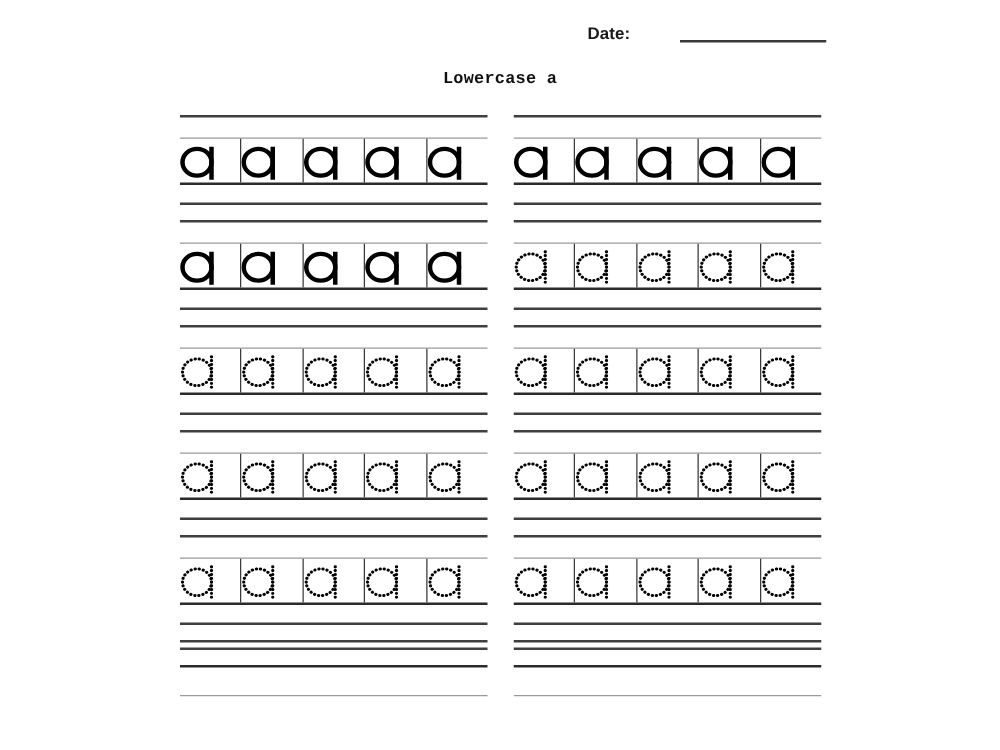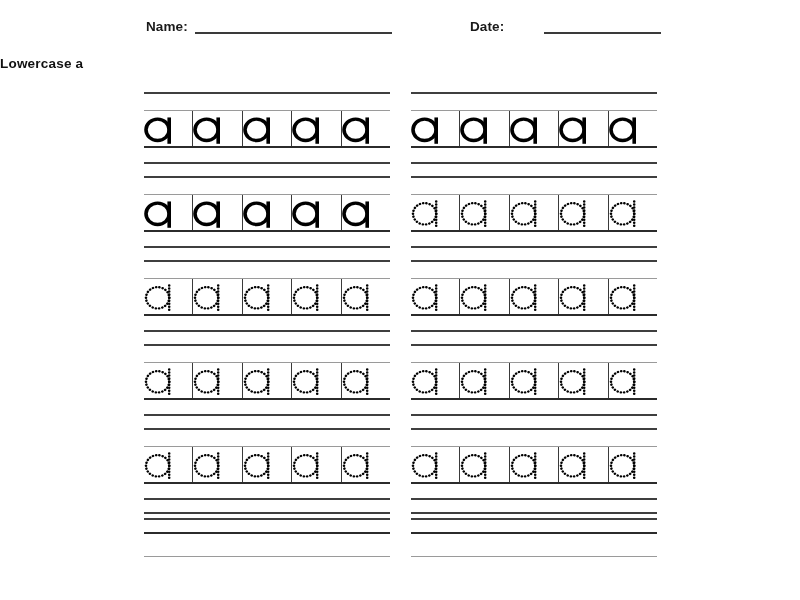--- a/index.html
+++ b/index.html
@@ -53,25 +53,26 @@
     height: 13px;
   }
   .blank-name { width: 197px; }
   .blank-date { width: 117px; }
 
   .title {
     position: absolute;
     left: 0;
     top: 56px;
     width: 800px;
-    text-align: left;
+    text-align: center;
     font-size: 13.5px;
     font-weight: bold;
     letter-spacing: 0.2px;
     color: #111111;
+    font-family: Liberation Mono, monospace;
   }
 
   
   .sheet {
     position: absolute;
     left: 0;
     top: 92px;
     width: 800px;
   }
   .row {
@@ -150,24 +151,20 @@
   .tail-l1 { position: absolute; left: 0; top: 6px;  width: 100%; border-top: 2.2px solid #3f3f3f; }
   .tail-l2 { position: absolute; left: 0; top: 20px; width: 100%; border-top: 2.6px solid #2b2b2b; }
   .tail-l3 { position: absolute; left: 0; top: 44px; width: 100%; border-top: 1.6px solid #9a9a9a; }
 </style>
 </head>
 <body>
 
 <div class="page">
 
   <div class="header">
-    <div class="field field-name">
-      <span class="field-label">Name:</span>
-      <span class="field-blank blank-name"></span>
-    </div>
     <div class="field field-date">
       <span class="field-label">Date:</span>
       <span class="field-blank blank-date"></span>
     </div>
   </div>
 
   <div class="title">Lowercase a</div>
 
   <div class="sheet">
       <div class="row">

